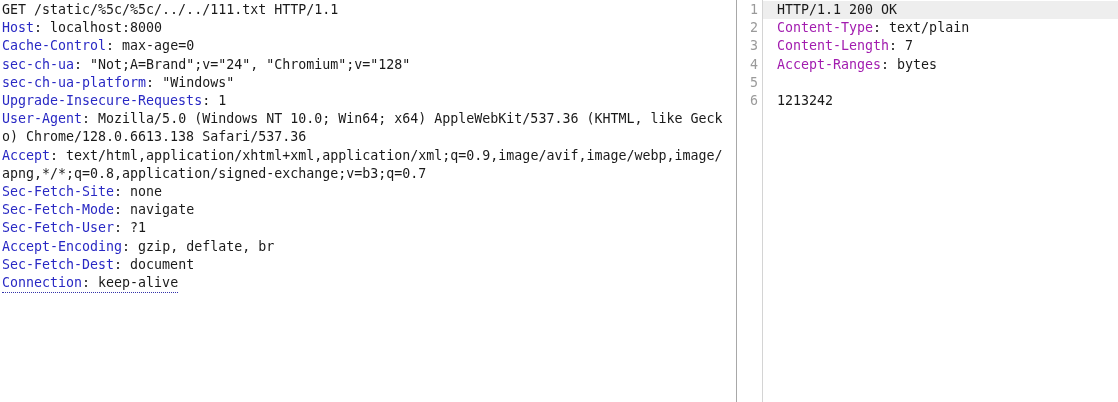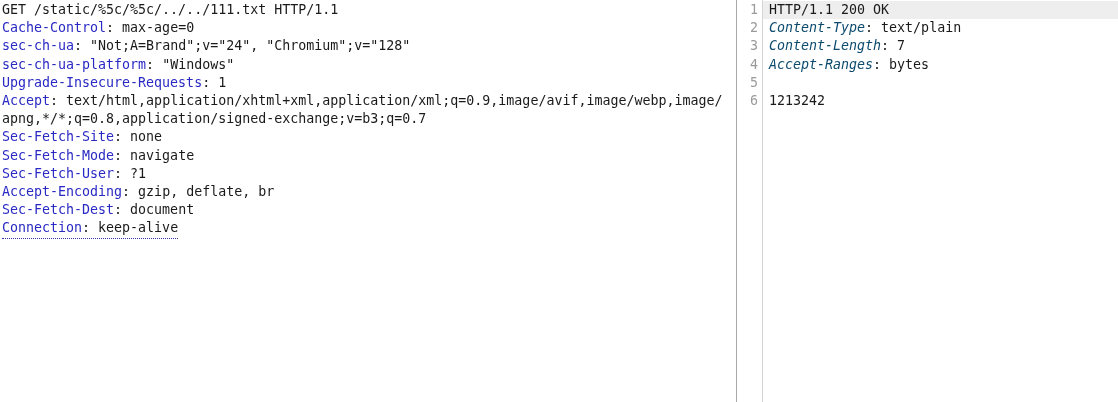--- a/index.html
+++ b/index.html
@@ -120,40 +120,42 @@
     flex: 1 1 auto;
     padding-top: 1px;
     overflow: hidden;
   }
   .resp-line {
     font-family: "DejaVu Sans Mono", "Liberation Mono", monospace;
     font-size: 13.3px;
     line-height: 18.2px;
     white-space: pre;
     color: #1a1a1a;
-    padding-left: 6px;
+    padding-left: 14px;
   }
   .resp-line.highlighted {
     background: #eeeeee;
   }
-  .resp-line .hdr-name { color: #0c4a6e; font-style: italic; }
+  .resp-line .hdr-name { color: #a21caf; }
   .resp-line.blank { min-height: 18.2px; }
 </style>
 </head>
 <body>
 
 <div class="viewer">
 
   <div class="request-panel">
     <div class="request-body" id="request-body">
         <div class="req-line plain"><span>GET /static/%5c/%5c/../../111.txt HTTP/1.1</span></div>
+        <div class="req-line"><span class="hdr-name">Host</span><span class="hdr-sep">: </span><span class="hdr-val">localhost:8000</span></div>
         <div class="req-line"><span class="hdr-name">Cache-Control</span><span class="hdr-sep">: </span><span class="hdr-val">max-age=0</span></div>
         <div class="req-line"><span class="hdr-name">sec-ch-ua</span><span class="hdr-sep">: </span><span class="hdr-val">"Not;A=Brand";v="24", "Chromium";v="128"</span></div>
         <div class="req-line"><span class="hdr-name">sec-ch-ua-platform</span><span class="hdr-sep">: </span><span class="hdr-val">"Windows"</span></div>
         <div class="req-line"><span class="hdr-name">Upgrade-Insecure-Requests</span><span class="hdr-sep">: </span><span class="hdr-val">1</span></div>
+        <div class="req-line"><span class="hdr-name">User-Agent</span><span class="hdr-sep">: </span><span class="hdr-val">Mozilla/5.0 (Windows NT 10.0; Win64; x64) AppleWebKit/537.36 (KHTML, like Gecko) Chrome/128.0.6613.138 Safari/537.36</span></div>
         <div class="req-line"><span class="hdr-name">Accept</span><span class="hdr-sep">: </span><span class="hdr-val">text/html,application/xhtml+xml,application/xml;q=0.9,image/avif,image/webp,image/apng,*/*;q=0.8,application/signed-exchange;v=b3;q=0.7</span></div>
         <div class="req-line"><span class="hdr-name">Sec-Fetch-Site</span><span class="hdr-sep">: </span><span class="hdr-val">none</span></div>
         <div class="req-line"><span class="hdr-name">Sec-Fetch-Mode</span><span class="hdr-sep">: </span><span class="hdr-val">navigate</span></div>
         <div class="req-line"><span class="hdr-name">Sec-Fetch-User</span><span class="hdr-sep">: </span><span class="hdr-val">?1</span></div>
         <div class="req-line"><span class="hdr-name">Accept-Encoding</span><span class="hdr-sep">: </span><span class="hdr-val">gzip, deflate, br</span></div>
         <div class="req-line"><span class="hdr-name">Sec-Fetch-Dest</span><span class="hdr-sep">: </span><span class="hdr-val">document</span></div>
         <div class="req-line focus-line"><span class="focus-underline"><span class="hdr-name">Connection</span><span class="hdr-sep">: </span><span class="hdr-val">keep-alive</span></span></div>
       </div>
     <div class="request-statusbar"></div>
   </div>

